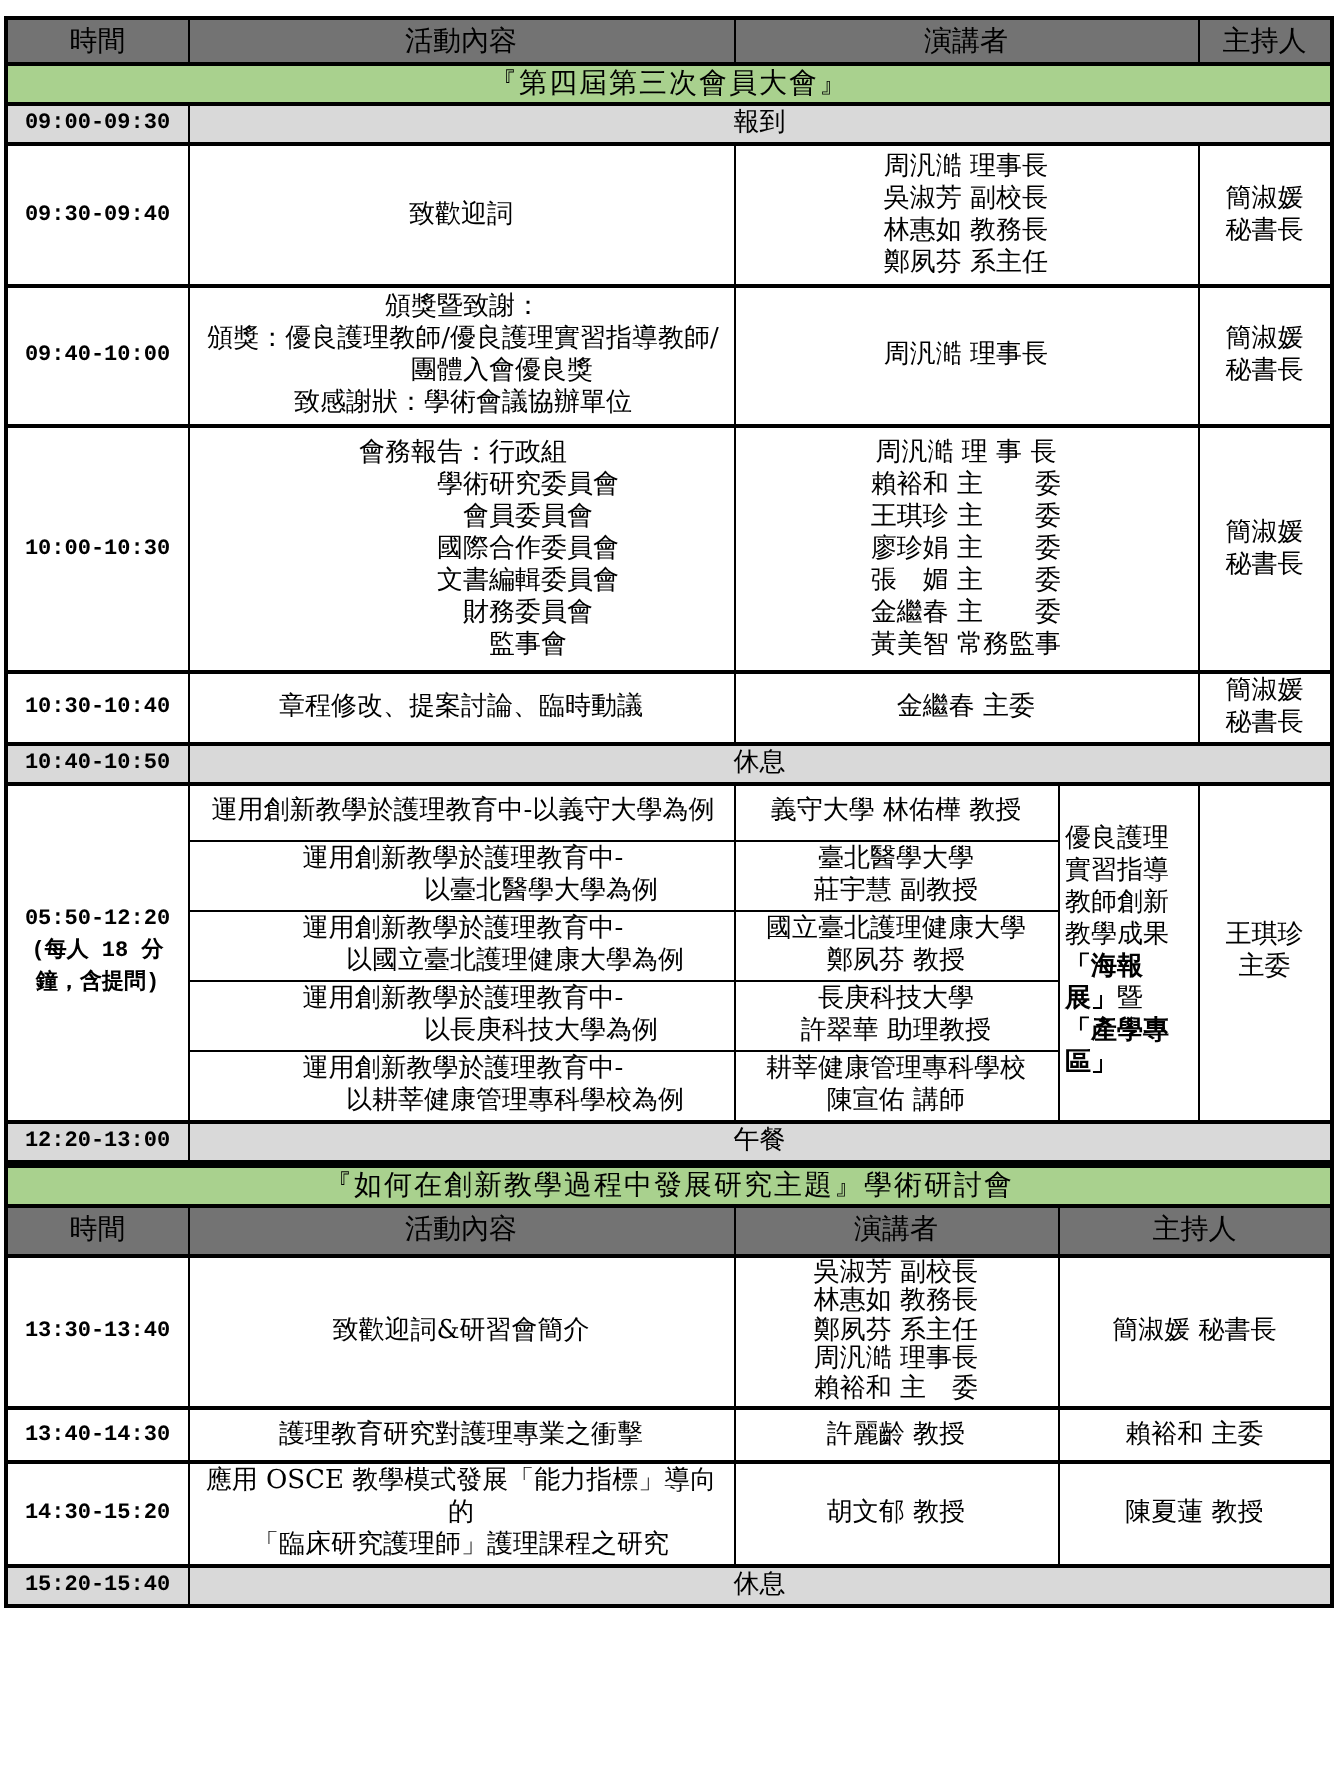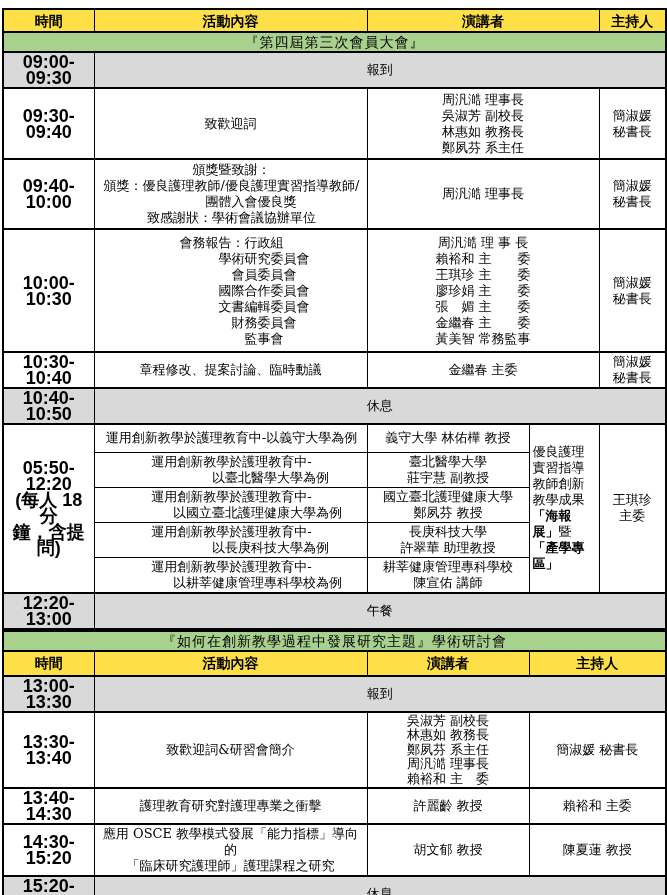--- a/index.html
+++ b/index.html
@@ -15,24 +15,24 @@
     border-top-width:2px;border-bottom-width:2px;
     text-align:center;vertical-align:middle;
     font-size:13px;line-height:16px;
     padding:1px 4px;
     overflow:hidden;
     white-space:pre-line;
   }
   tr.subrow td{border-top-width:1px;border-bottom-width:1px;}
   tr.subrow-last td{border-top-width:1px;}
   table{border:2px solid #000;}
-  .hdr td{background:#fde047;font-weight:bold;font-size:14px;}
+  .hdr td{background:#737373;font-weight:normal;font-size:14px;}
   .banner td{background:#a9d18e;font-weight:normal;font-size:14px;letter-spacing:1px;}
   .band td{background:#d9d9d9;}
-  td.time{font-weight:bold;font-size:18px;font-family:Liberation Sans, sans-serif;}
+  td.time{font-weight:bold;font-size:11px;font-family:Liberation Mono, monospace;}
   td.left{text-align:center;padding-left:6px;}
   td.tight{line-height:14.5px;}
   td.poster{font-size:13px;line-height:16px;padding:17px 3px;white-space:normal;text-align:left;margin-top:20px;}
   td.poster .b{font-weight:bold;}
 </style>
 </head>
 <body>
 
 <div class="sheet">
 
@@ -161,24 +161,20 @@
     <tbody>
       <tr class="banner" style="height:18px">
         <td colspan="4">『如何在創新教學過程中發展研究主題』學術研討會</td>
       </tr>
       <tr class="hdr" style="height:25px">
         <td>時間</td>
         <td>活動內容</td>
         <td>演講者</td>
         <td>主持人</td>
       </tr>
-      <tr class="band" style="height:19px">
-        <td class="time">13:00-13:30</td>
-        <td colspan="3">報到</td>
-      </tr>
       <tr style="height:73px">
         <td class="time">13:30-13:40</td>
         <td>致歡迎詞&amp;研習會簡介</td>
         <td class="tight">吳淑芳 副校長
 林惠如 教務長
 鄭夙芬 系主任
 周汎澔 理事長
 賴裕和 主　委</td>
         <td>簡淑媛 秘書長</td>
       </tr>

